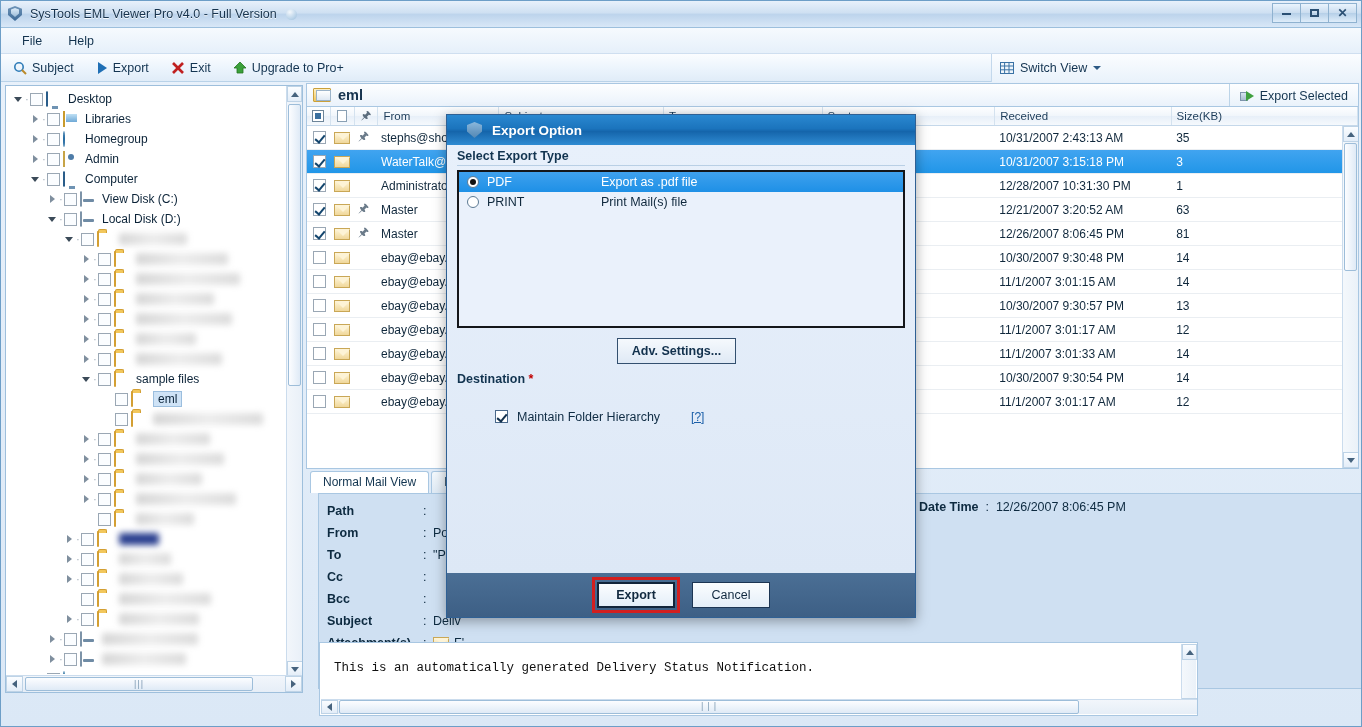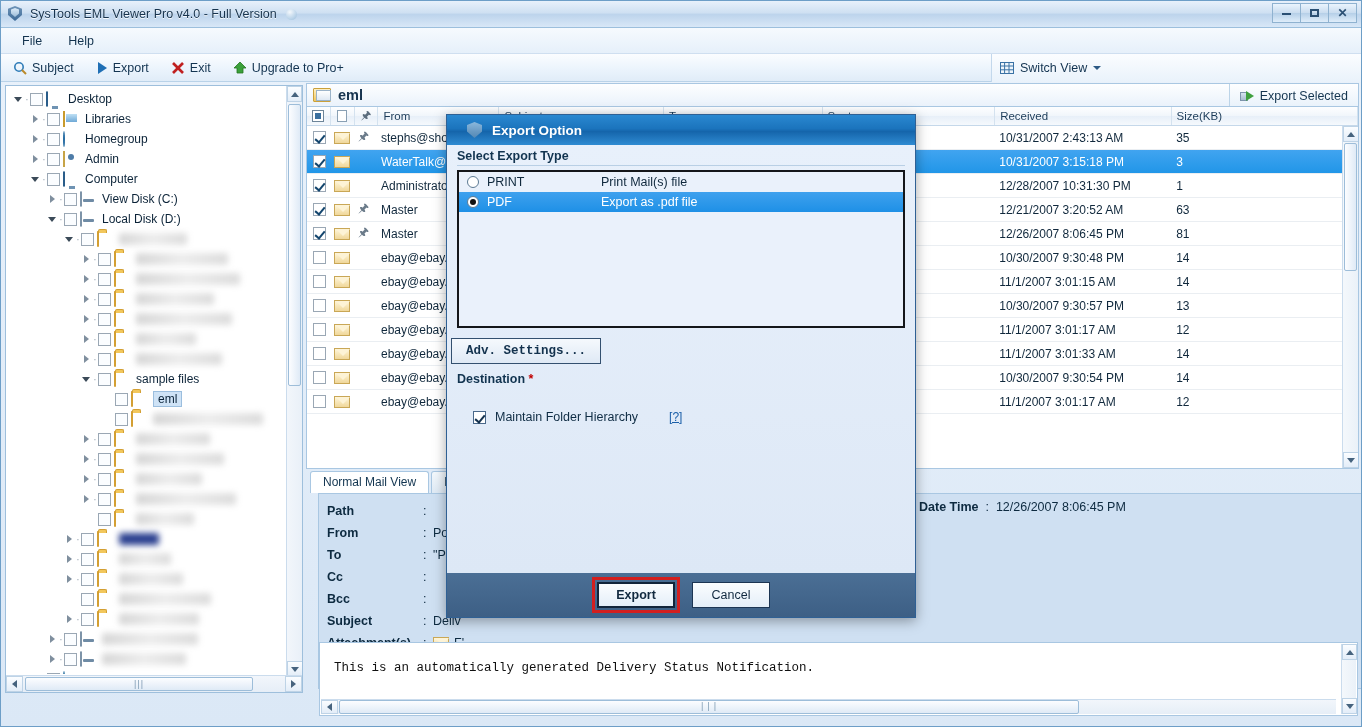--- a/index.html
+++ b/index.html
@@ -277,21 +277,21 @@
   .hfrow { display:flex; height: 22px; align-items:center; font-size:12.5px; color:#0d2a40; }
   .hf-label { width: 96px; font-weight: bold; }
   .hf-colon { width: 10px; }
   .hf-val { color:#0d2a40; }
   .datetime {
     position:absolute; left: 600px; top: 6px; font-size:12.5px; color:#0d2a40;
   }
   .datetime b { font-weight:bold; }
 
   .bodyarea {
-    position:absolute; left:0; top: 148px; width: 1039px; height: 74px;
+    position:absolute; left:0; top: 148px; width: 879px; height: 74px;
     background:#fff; border:1px solid #a9c7e2; overflow:hidden;
     font-family: "Liberation Mono", monospace; font-size: 12.5px; color:#101010;
     padding: 14px 0 0 14px; line-height: 1.8;
   }
   .body-hscroll {
     position:absolute; left:1px; bottom:1px; height:15px; width: 1015px;
     background: linear-gradient(180deg,#f2f6fb,#e6eef7); border-top:1px solid #cbdced;
     display:flex; align-items:center;
   }
   .body-vscroll { position:absolute; right:1px; top:1px; width:15px; bottom:1px;
@@ -339,21 +339,21 @@
   }
   .tl-row { display:flex; align-items:center; height: 20px; font-size: 12.5px; color:#10293d; }
   .tl-row.sel { background: linear-gradient(180deg,#3fa1ee,#1e90e6); color:#ffffff; }
   .radio {
     width: 12px;height:12px;border-radius:50%; border:1px solid #5d7b94; background:#fff;
     margin: 0 8px 0 8px; flex:0 0 12px; position:relative;
   }
   .radio.on:after { content:""; position:absolute; left:2px;top:2px;width:6px;height:6px;border-radius:50%; background:#111; }
   .tl-name { width: 114px; }
 
-  .advrow { display:flex; justify-content:flex-start; padding: 10px 13px 0 4px; font-family: Liberation Mono, monospace; }
+  .advrow { display:flex; justify-content:center; padding: 10px 13px 0 4px; }
   .btn {
     background: linear-gradient(180deg,#f5f9fd,#dfe9f5);
     border: 1px solid #2b4b76; font-size:12.5px; color:#12314d;
     padding: 5px 14px; font-weight: 600;
   }
   .btn.plain { border: 1px solid #33506f; }
 
   .dest-label { font-size: 12.5px; font-weight:bold; color:#123450; padding: 8px 0 2px 10px; }
   .dest-star { color:#c00000; }
   .dest-group {
@@ -370,21 +370,21 @@
     display:flex; align-items:center; padding: 0 6px; font-size: 12.5px; color:#0c2338;
     overflow:hidden; white-space:nowrap;
   }
   .browse-btn {
     width: 118px; height: 26px; border: 2px solid #203a63;
     background: linear-gradient(180deg,#f6fafe,#dce8f5);
     display:flex;align-items:center;justify-content:center;
     font-size: 12.5px; color:#12314d; font-weight: 600;
   }
 
-  .mfh-row { display:flex; align-items:center; gap:9px; padding: 22px 0 0 26px; font-size:12.5px; color:#0f2c44; }
+  .mfh-row { display:flex; align-items:flex-start; gap:9px; padding: 22px 0 0 26px; font-size:12.5px; color:#0f2c44;margin-left:22px; }
   .mfh-cb { width:13px;height:13px;border:1px solid #49688a; background:#fff; position:relative; flex:0 0 13px; }
   .mfh-cb.checked:after { content:""; position:absolute; left:3px;top:1px;width:4px;height:8px;
     border:solid #14324f; border-width:0 2px 2px 0; transform: rotate(40deg); }
   .helplink { color:#1b5fa8; text-decoration: underline; margin-left: 22px; font-size:12px; }
 
   .dlg-footer {
     position:absolute; left:0; bottom:0; width: 468px; height:44px;
     background: linear-gradient(180deg,#4b6f95,#3d5f85);
     display:flex; align-items:center; justify-content:center; gap: 12px;
   }
@@ -1013,30 +1013,30 @@
     <div class="dlg-title">
       <span class="dlg-shield"></span>
       <span>Export Option</span>
     </div>
 
     <div class="dlg-body">
       <div class="grp-label">Select Export Type</div>
       <div class="grp-line"></div>
 
       <div class="typelist">
+        <div class="tl-row sel">
+          <span class="radio on"></span>
+          <span class="tl-name">PDF</span>
+          <span>Export as .pdf file</span>
+        </div>
         <div class="tl-row">
           <span class="radio"></span>
           <span class="tl-name">PRINT</span>
           <span>Print Mail(s) file</span>
         </div>
-        <div class="tl-row sel">
-          <span class="radio on"></span>
-          <span class="tl-name">PDF</span>
-          <span>Export as .pdf file</span>
-        </div>
       </div>
 
       <div class="advrow">
         <div class="btn plain">Adv. Settings...</div>
       </div>
 
       <div class="dest-label">
         <span>Destination</span>
         <span class="dest-star">*</span>
       </div>

